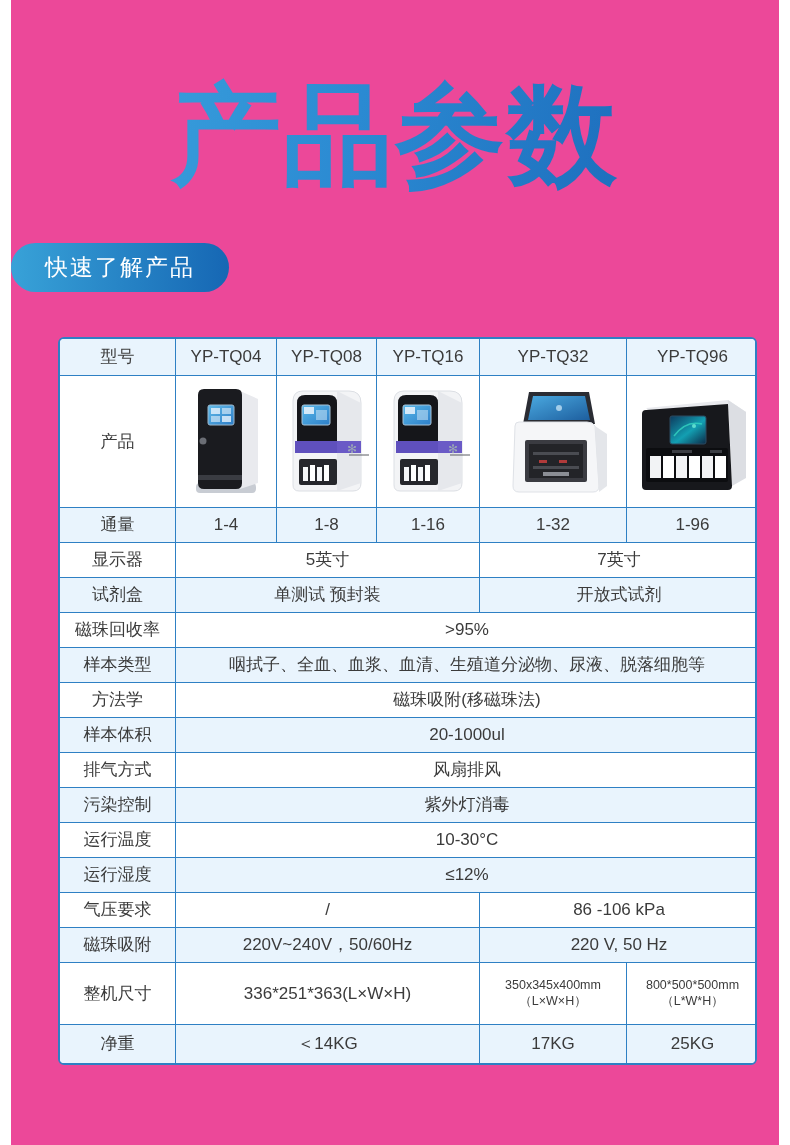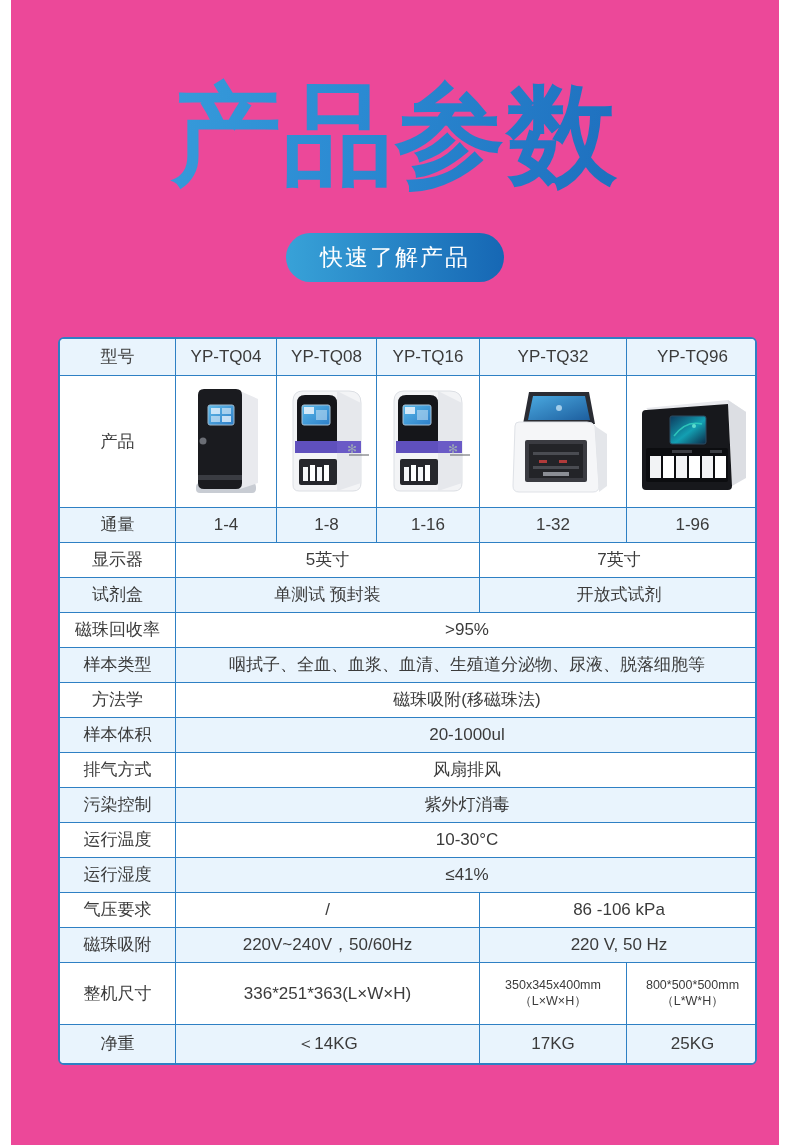--- a/index.html
+++ b/index.html
@@ -15,21 +15,21 @@
     font-weight:900; font-size:110px; line-height:1.15; letter-spacing:2px;
     color:#2285cc;
   }
   @supports ((background-clip:text) or (-webkit-background-clip:text)) {
     .title {
       background:linear-gradient(100deg,#3ba2de 10%,#2b8ad2 45%,#1a67b8 90%);
       -webkit-background-clip:text; background-clip:text; color:transparent;
     }
   }
   
-  .badge-wrap { position:absolute; top:233px; left:0; width:100%; display:flex; justify-content:center; }
+  .badge-wrap { position:absolute; top:243px; left:0; width:100%; display:flex; }
   .badge {
     background:linear-gradient(90deg,#38a2d8,#1667b4);
     color:#fff; font-size:23px; letter-spacing:2px;
     padding:9px 34px; border-radius:26px;
   }
   
   .table-wrap {
     position:absolute; left:47px; top:337px; width:699px;
     border:2px solid #2e80c4; border-radius:6px; overflow:hidden; background:#fff;
   }
@@ -268,21 +268,21 @@
           <td colspan="5">紫外灯消毒</td>
         </tr>
 
         <tr>
           <td>运行温度</td>
           <td colspan="5">10-30°C</td>
         </tr>
 
         <tr>
           <td>运行湿度</td>
-          <td colspan="5">≤41%</td>
+          <td colspan="5">≤12%</td>
         </tr>
 
         <tr>
           <td>气压要求</td>
           <td colspan="3">/</td>
           <td colspan="2">86 -106 kPa</td>
         </tr>
 
         <tr>
           <td>磁珠吸附</td>

